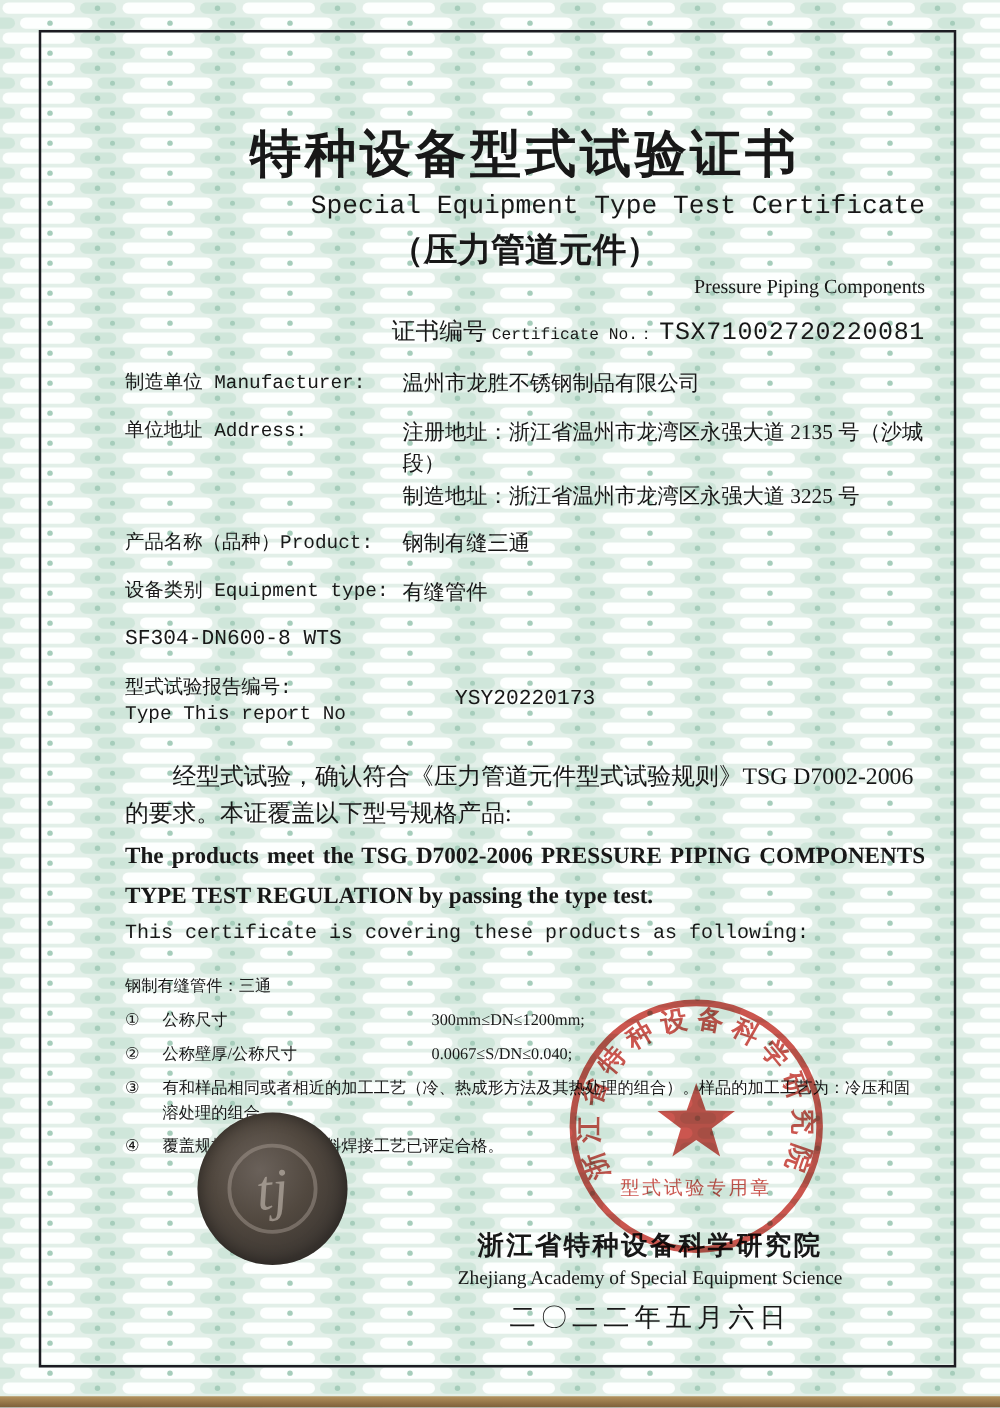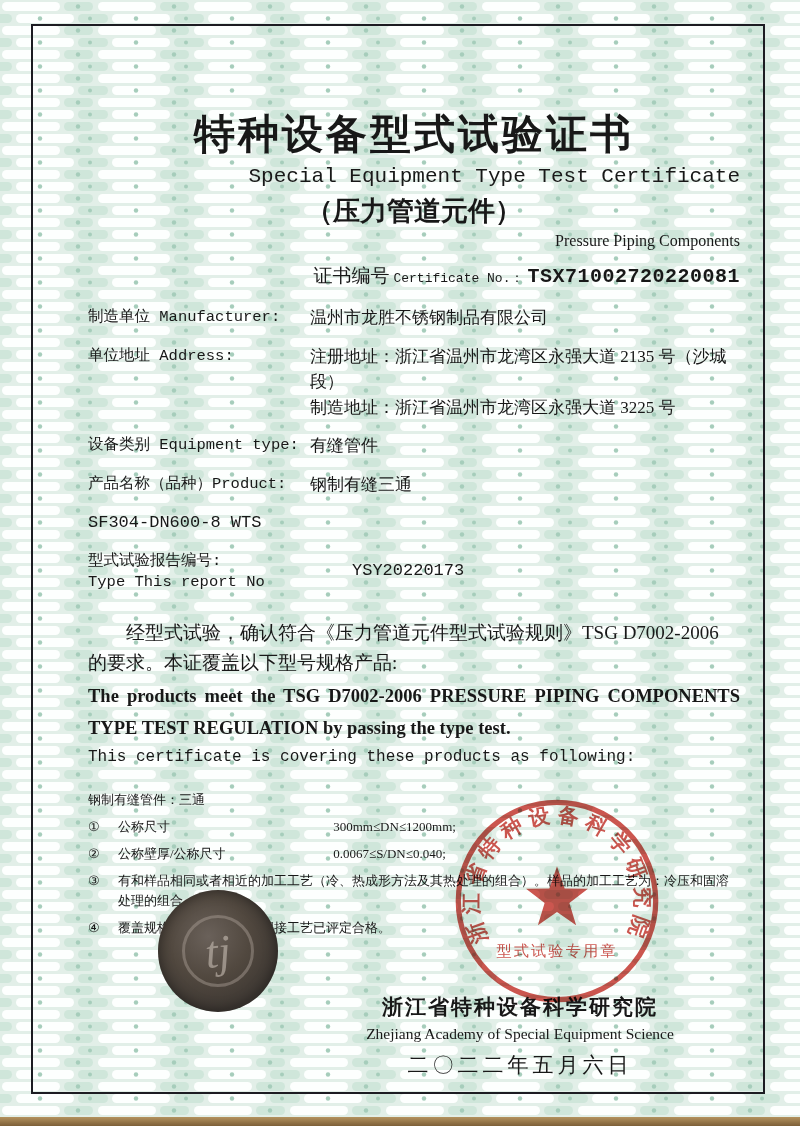--- a/index.html
+++ b/index.html
@@ -3,32 +3,32 @@
 <meta charset="utf-8">
 <style>
   html,body{margin:0;padding:0;background:#888;}
   .page{position:relative;width:800px;height:1126px;background:#eef5f0;overflow:hidden;
         font-family:"Liberation Serif",serif;color:#181818;}
   .bg-pattern{position:absolute;inset:0;z-index:0;}
   .frame{position:absolute;left:31px;top:24px;right:35px;bottom:32px;
          border:2px solid #1c1c22;z-index:1;pointer-events:none;}
   .scan-strip{position:absolute;left:0;right:0;bottom:0;height:9px;z-index:3;
          background:linear-gradient(#b3925e,#7d5f38);}
-  .content{position:absolute;left:88px;right:60px;top:100px;z-index:2;margin-top:11px;}
+  .content{position:absolute;left:100px;right:60px;top:100px;z-index:2;}
 
   .title-zh{text-align:center;font-size:41px;font-weight:600;letter-spacing:3px;line-height:1.15;}
   .title-en{text-align:right;font-size:21px;margin-top:7px;
             font-family:"Liberation Mono",monospace;}
   .sub-zh{text-align:center;font-size:27px;font-weight:600;margin-top:5px;}
   .sub-en{text-align:right;font-size:16px;margin-top:3px;
           font-family:Liberation Serif, serif;}
   .cert-line{text-align:right;margin-top:13px;white-space:nowrap;}
   .cert-label-zh{font-size:19px;}
   .cert-label-en{font-size:13px;font-family:"Liberation Mono",monospace;}
-  .cert-no{font-size:20px;font-weight:700;font-family:"Liberation Mono",monospace;letter-spacing:.5px;}
+  .cert-no{font-size:20px;font-weight:400;font-family:"Liberation Mono",monospace;letter-spacing:.5px;}
 
   .fields{margin-top:16px;}
   .field-row{display:flex;align-items:flex-start;margin-bottom:13px;}
   .field-label{flex:none;width:222px;font-size:15.5px;line-height:1.35;padding-top:2px;
                font-family:"Liberation Mono",monospace;}
   .field-value{font-size:17px;line-height:1.5;}
   .mono-val{font-family:"Liberation Mono",monospace;font-size:17px;}
   .row-last .field-value{align-self:center;padding-left:42px;}
 
   .statement-zh{margin-top:26px;font-size:19px;line-height:1.55;text-indent:2em;}
@@ -104,27 +104,27 @@
 
       <div class="field-row">
         <div class="field-label">单位地址 Address:</div>
         <div class="field-value">
           <div>注册地址：浙江省温州市龙湾区永强大道 2135 号（沙城段）</div>
           <div>制造地址：浙江省温州市龙湾区永强大道 3225 号</div>
         </div>
       </div>
 
       <div class="field-row">
-        <div class="field-label">设备类别 Equipment type:</div>
-        <div class="field-value">有缝管件</div>
+        <div class="field-label">产品名称（品种）Product:</div>
+        <div class="field-value">钢制有缝三通</div>
       </div>
 
       <div class="field-row">
-        <div class="field-label">产品名称（品种）Product:</div>
-        <div class="field-value">钢制有缝三通</div>
+        <div class="field-label">设备类别 Equipment type:</div>
+        <div class="field-value">有缝管件</div>
       </div>
 
       <div class="field-row">
         <div class="field-value mono-val">SF304-DN600-8 WTS</div>
       </div>
 
       <div class="field-row row-last">
         <div class="field-label">
           <div>型式试验报告编号:</div>
           <div>Type This report No</div>

